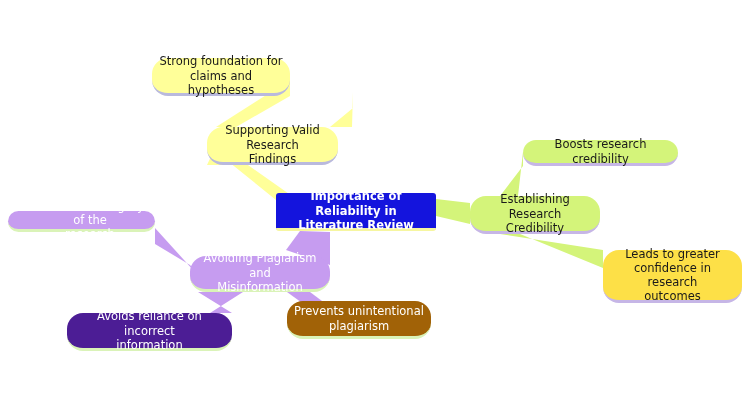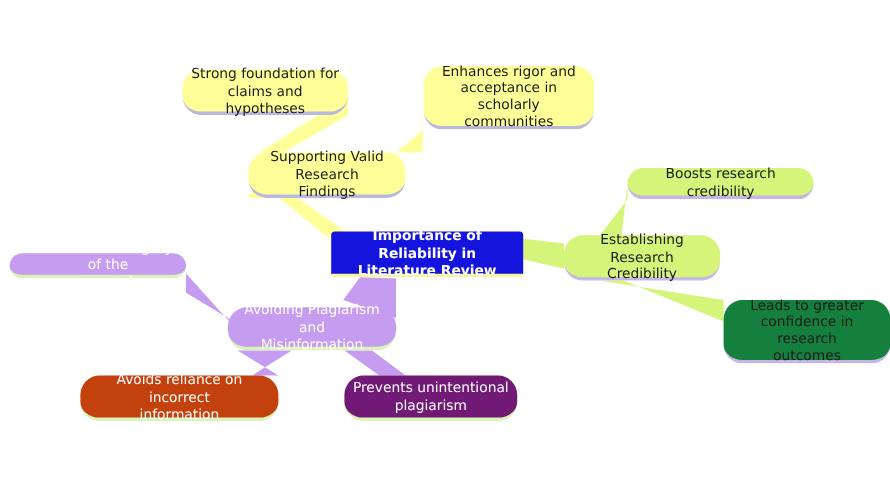--- a/index.html
+++ b/index.html
@@ -100,49 +100,44 @@
   </div>
 
   <div class="node yellow" id="n-b0" style="left: 207px; top: 127px; width: 131px; height: 38px; background: rgb(255, 255, 153); color: rgb(26, 26, 26); border-bottom-color: rgb(185, 185, 221);">
     <span class="node-label">Supporting Valid Research
 Findings</span>
   </div>
   <div class="node yellow" id="n-b0c0" style="left: 152px; top: 58px; width: 138px; height: 38px; background: rgb(255, 255, 153); color: rgb(26, 26, 26); border-bottom-color: rgb(185, 185, 221);">
     <span class="node-label">Strong foundation for
 claims and hypotheses</span>
   </div>
-  <div class="node yellow" id="n-b0c1" style="left: 353px; top: 55px; width: 142px; height: 53px; background: rgb(255, 255, 153); color: rgb(26, 26, 26); border-bottom-color: rgb(185, 185, 221);">
-    <span class="node-label">Enhances rigor and
-acceptance in scholarly
-communities</span>
-  </div>
 
   <div class="node green" id="n-b1" style="left: 470px; top: 196px; width: 130px; height: 38px; background: rgb(212, 244, 122); color: rgb(26, 26, 26); border-bottom-color: rgb(198, 182, 230);">
     <span class="node-label">Establishing Research
 Credibility</span>
   </div>
   <div class="node green" id="n-b1c0" style="left: 523px; top: 140px; width: 155px; height: 26px; background: rgb(212, 244, 122); color: rgb(26, 26, 26); border-bottom-color: rgb(198, 182, 230);">
     <span class="node-label">Boosts research credibility</span>
   </div>
-  <div class="node green" id="n-b1c1" style="left: 603px; top: 250px; width: 139px; height: 53px; background: #15803d; color: rgb(26, 26, 26); border-bottom-color: rgb(198, 182, 230);">
+  <div class="node green" id="n-b1c1" style="left: 603px; top: 250px; width: 139px; height: 53px; background: #fde047; color: rgb(26, 26, 26); border-bottom-color: rgb(198, 182, 230);">
     <span class="node-label">Leads to greater
 confidence in research
 outcomes</span>
   </div>
 
   <div class="node purple" id="n-b2" style="left: 190px; top: 256px; width: 140px; height: 36px; background: rgb(198, 156, 240); color: rgb(255, 255, 255); border-bottom-color: rgb(218, 243, 184);">
     <span class="node-label">Avoiding Plagiarism and
 Misinformation</span>
   </div>
   <div class="node purple" id="n-b2c0" style="left: 8px; top: 211px; width: 147px; height: 21px; background: rgb(198, 156, 240); color: rgb(255, 255, 255); border-bottom-color: rgb(218, 243, 184); padding-left: 24px;">
     <span class="node-label">Preserves integrity of the
 research</span>
   </div>
-  <div class="node purple" id="n-b2c1" style="left: 67px; top: 313px; width: 165px; height: 38px; background: #c2410c; color: rgb(255, 255, 255); border-bottom-color: rgb(218, 243, 184);">
+  <div class="node purple" id="n-b2c1" style="left: 67px; top: 313px; width: 165px; height: 38px; background: #4c1d95; color: rgb(255, 255, 255); border-bottom-color: rgb(218, 243, 184);">
     <span class="node-label">Avoids reliance on incorrect
 information</span>
   </div>
-  <div class="node purple" id="n-b2c2" style="left: 287px; top: 313px; width: 144px; height: 38px; background: #701a75; color: rgb(255, 255, 255); border-bottom-color: rgb(218, 243, 184);">
+  <div class="node purple" id="n-b2c2" style="left: 287px; top: 301px; width: 144px; height: 38px; background: #a16207; color: rgb(255, 255, 255); border-bottom-color: rgb(218, 243, 184);">
     <span class="node-label">Prevents unintentional
 plagiarism</span>
   </div>
 
 </div>
 
 </body></html>

